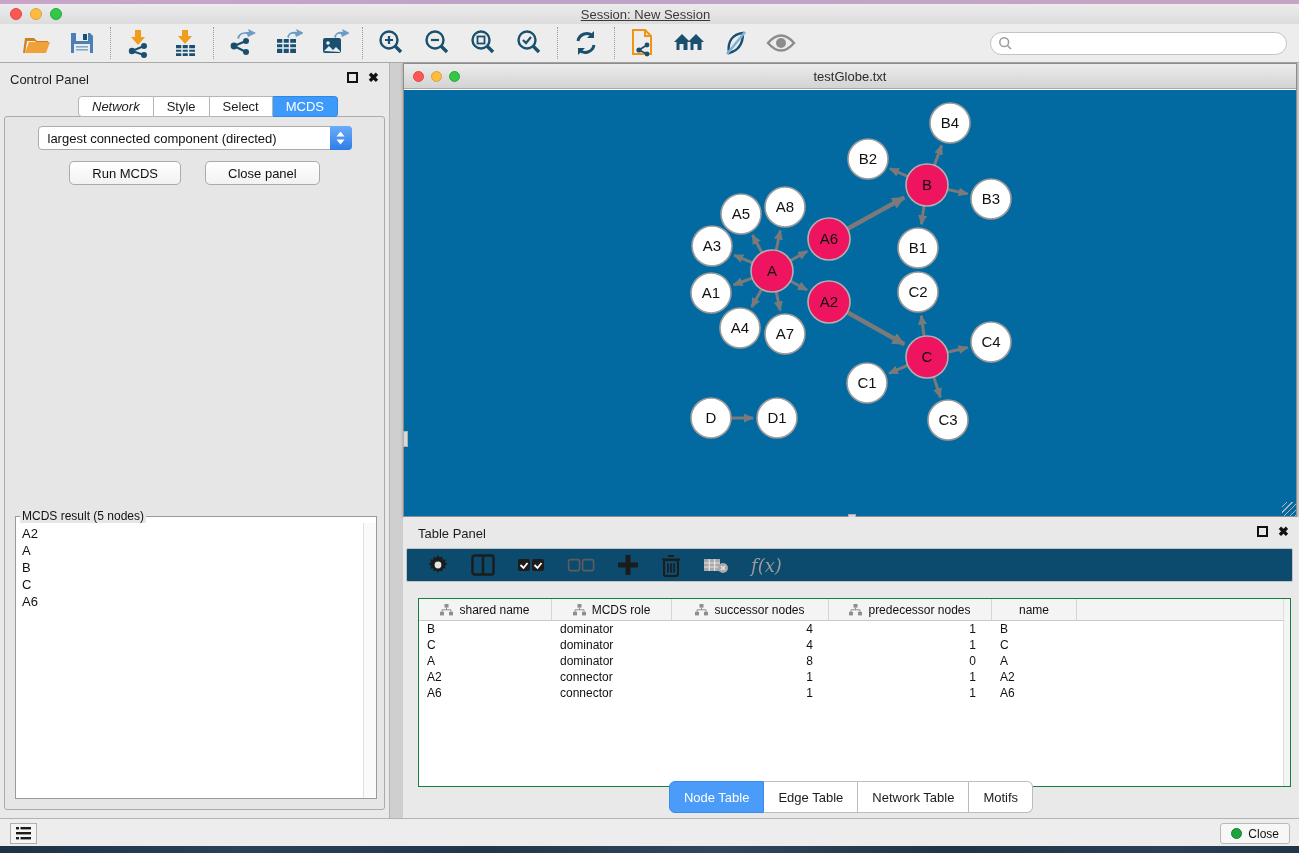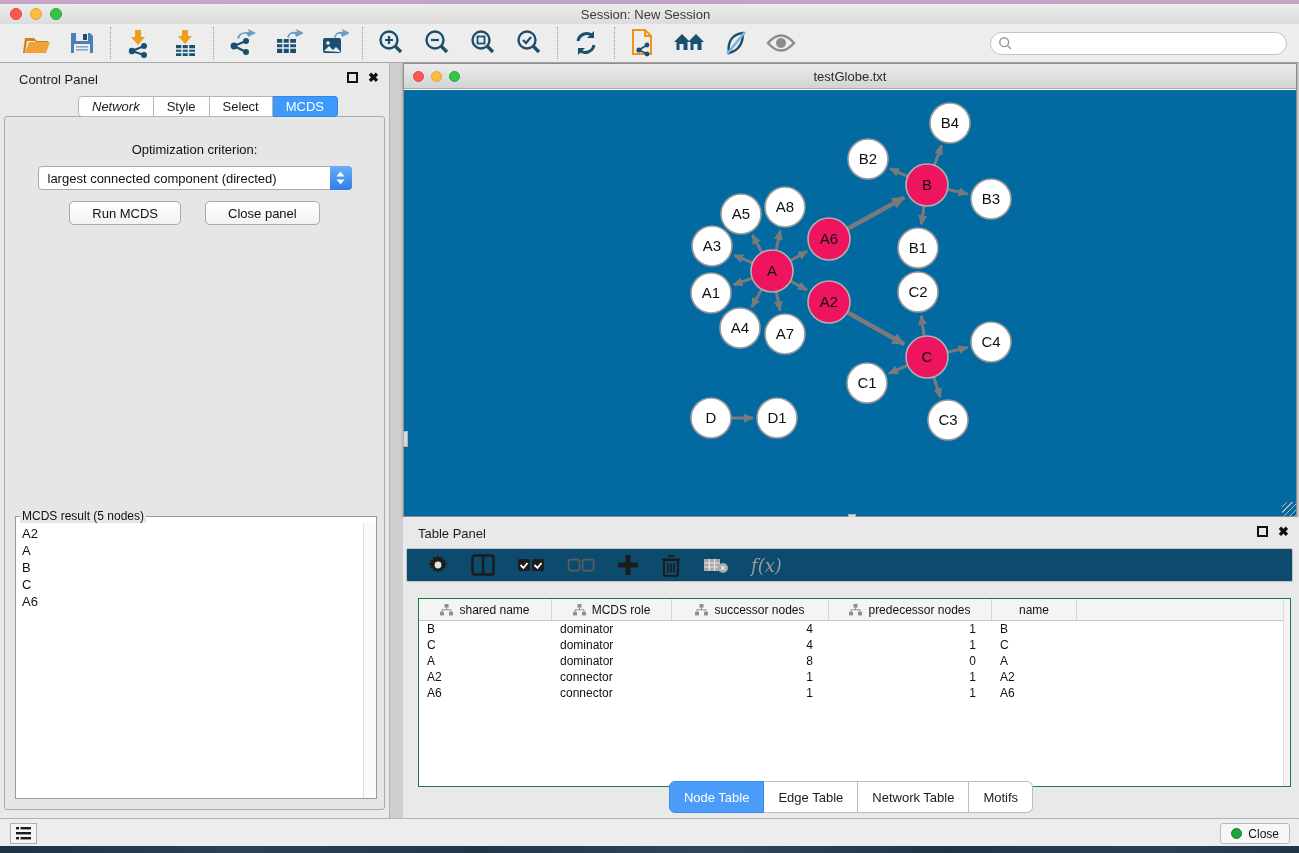--- a/index.html
+++ b/index.html
@@ -11,39 +11,39 @@
   .wallpaper-top { position:absolute; left:0; top:0; width:100%; height:4px;
     background:linear-gradient(90deg,#c9a6c9,#bfa3c8 40%,#c5a5c5); }
   .titlebar { position:absolute; left:0; top:4px; width:100%; height:20px;
     background:linear-gradient(#ececec,#dcdcdc); display:flex; align-items:center; }
   .traffic { display:flex; gap:8px; margin-left:10px; }
   .tl { width:12px; height:12px; border-radius:50%; }
   .tl.red { background:#fc5753; border:1px solid #df4744; }
   .tl.yellow { background:#fdbc40; border:1px solid #dea338; }
   .tl.green { background:#33c748; border:1px solid #2aa73b; }
   .titlebar .title { position:absolute; left:0; right:8px; text-align:center;
-    font-size:13px; color:#3a3a3a; }
+    font-size:13px; color:#3a3a3a;text-decoration:underline; }
 
   .toolbar { position:absolute; left:0; top:24px; width:100%; height:39px;
     background:#ededed; border-bottom:1px solid #a9a9a9;
     display:flex; align-items:center; padding:0 8px; }
   .tb-group { display:flex; align-items:center; gap:14px; padding:0 12px; }
   .tb-sep { width:1px; height:32px; border-left:1px dotted #9a9a9a; }
   .tb-btn { width:32px; height:32px; display:flex; align-items:center; justify-content:center; cursor:default; }
   .search-wrap { margin-left:auto; margin-right:4px; position:relative; }
   .search-wrap input { width:297px; height:23px; border:1px solid #c3c3c3; border-radius:12px;
     background:#fff; padding-left:26px; font-size:12px; outline:none; }
   .search-glass { position:absolute; left:8px; top:4px; }
 
   
   .main-bg { position:absolute; left:0; top:63px; width:100%; height:755px; background:#cfcfcf; }
 
   
   .control-panel { position:absolute; left:0; top:63px; width:390px; height:755px;
-    background:#e9e9e9; border-right:1px solid #b3b3b3;padding-left:9px; }
+    background:#e9e9e9; border-right:1px solid #b3b3b3; }
   .panel-header { position:relative; height:32px; display:flex; align-items:center; }
   .panel-header .ph-title { font-size:13px; color:#1d1d1d; margin-left:10px; }
   .panel-icons { position:absolute; right:10px; top:9px; display:flex; gap:10px; align-items:center; }
   .float-ico { width:11px; height:11px; border:2px solid #111; }
   .close-ico { font-size:13px; font-weight:bold; color:#111; line-height:11px; }
   .cp-tabs { position:absolute; left:78px; top:33px; display:flex; z-index:2; }
   .cp-tab { height:21px; padding:0 13px; background:#fff; border:1px solid #b5b5b5; border-left:none;
     font-size:13px; color:#1c1c1c; display:flex; align-items:center; }
   .cp-tab:first-child { border-left:1px solid #b5b5b5; border-radius:4px 0 0 4px;font-style:italic; }
   .cp-tab:last-child { border-radius:0 4px 4px 0; }
@@ -291,21 +291,20 @@
         <div class="close-ico">✖</div>
       </div>
     </div>
     <div class="cp-tabs" id="cp-tabs">
         <div class="cp-tab">Network</div>
         <div class="cp-tab">Style</div>
         <div class="cp-tab">Select</div>
         <div class="cp-tab active">MCDS</div>
       </div>
     <div class="cp-inner">
-      <div class="opt-label">Optimization criterion:</div>
       <div class="dropdown">
         <span>largest connected component (directed)</span>
         <div class="dd-stepper">
           <svg width="9" height="6" viewBox="0 0 9 6">
               <path d="M0.5 5.5 L4.5 0.5 L8.5 5.5 z" fill="#fff"></path>
             </svg>
           <svg width="9" height="6" viewBox="0 0 9 6">
               <path d="M0.5 0.5 L4.5 5.5 L8.5 0.5 z" fill="#fff"></path>
             </svg>
         </div>

